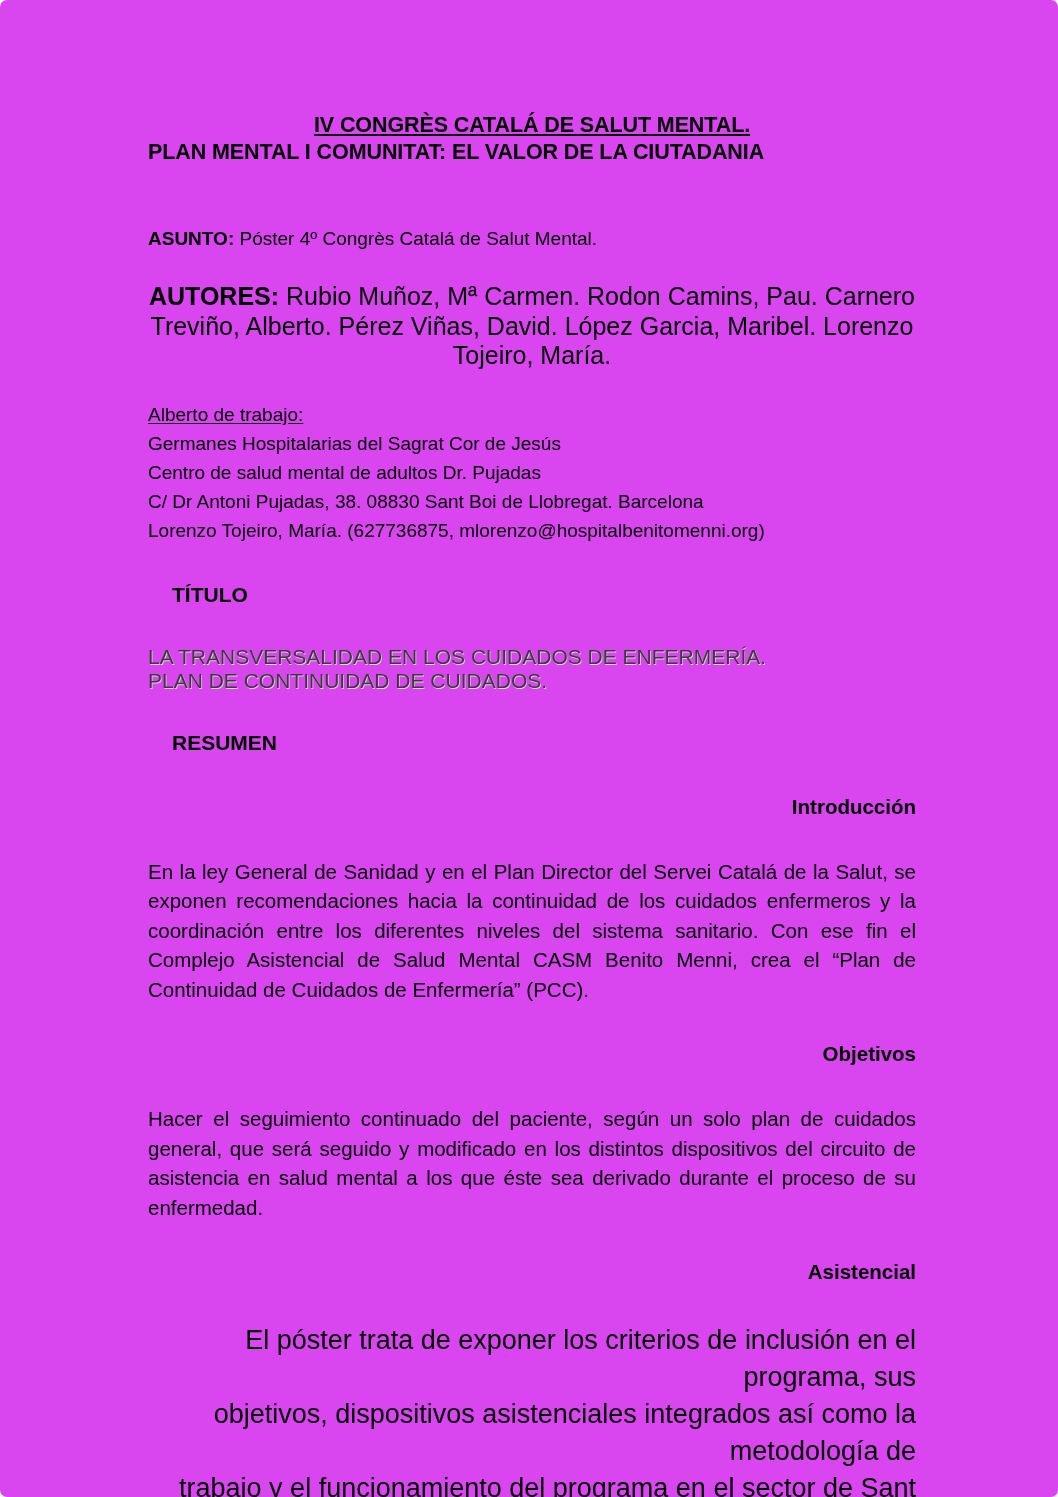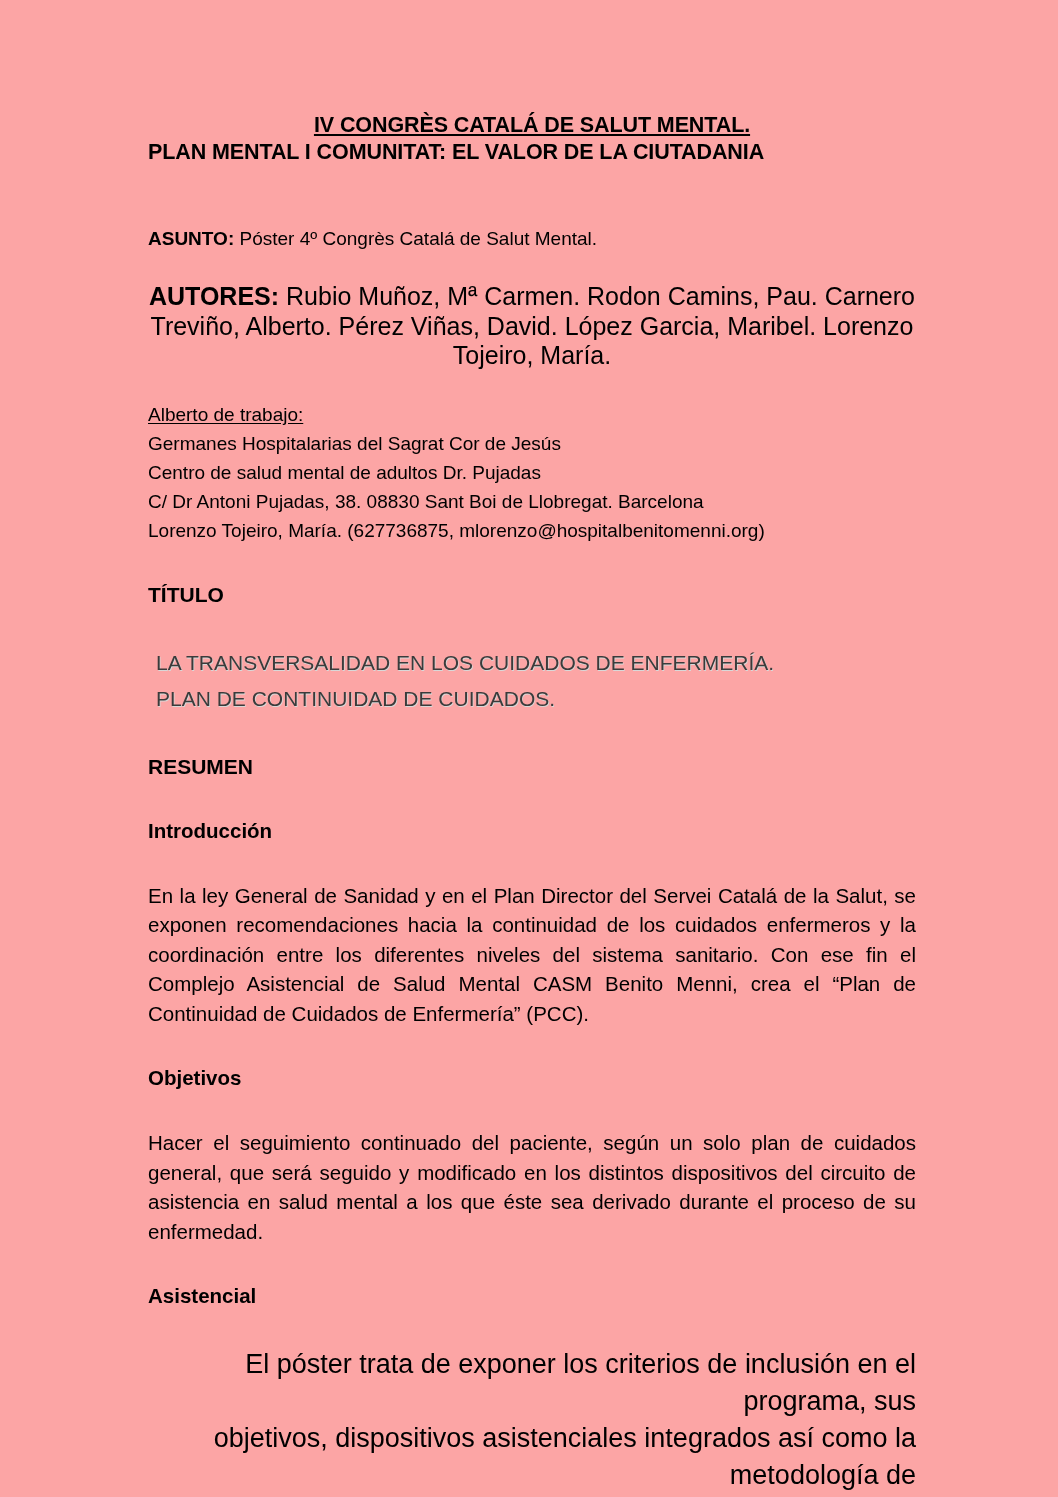--- a/index.html
+++ b/index.html
@@ -11,24 +11,25 @@
     width: 1058px;
     height: 1497px;
     font-family: "Liberation Sans", sans-serif;
     color: #000000;
     -webkit-font-smoothing: antialiased;
   }
   .page {
     position: relative;
     width: 1058px;
     height: 1497px;
-    background: #fca5a5;
+    background: #d946ef;
     box-sizing: border-box;
     padding: 0;
     overflow: hidden;
+    border-radius: 7px;
   }
   .content {
     position: absolute;
     left: 148px;
     top: 112px;
     width: 768px;
   }
 
   
   .congress-heading {
@@ -81,35 +82,36 @@
     font-size: 27px;
     line-height: 37px;
     white-space: pre-line;
   }
 
   
   .heading-major {
     font-weight: bold;
     font-size: 21px;
     line-height: 28px;
+    margin-left: 24px;
   }
   .heading-sub {
     font-weight: bold;
     font-size: 20.5px;
     line-height: 28px;
+    text-align: right;
   }
 
   
   .study-title {
     font-size: 21px;
-    line-height: 36px;
+    line-height: 24px;
     color: #3b3b3b;
     text-shadow: 0.7px 0.7px 0 #d8d8d8;
     white-space: pre-line;
-    margin-left: 8px;
   }
 
   .nowrap-lines { white-space: pre-line; }
 </style>
 </head>
 <body>
 
 <div class="page">
   <div class="content">
 

